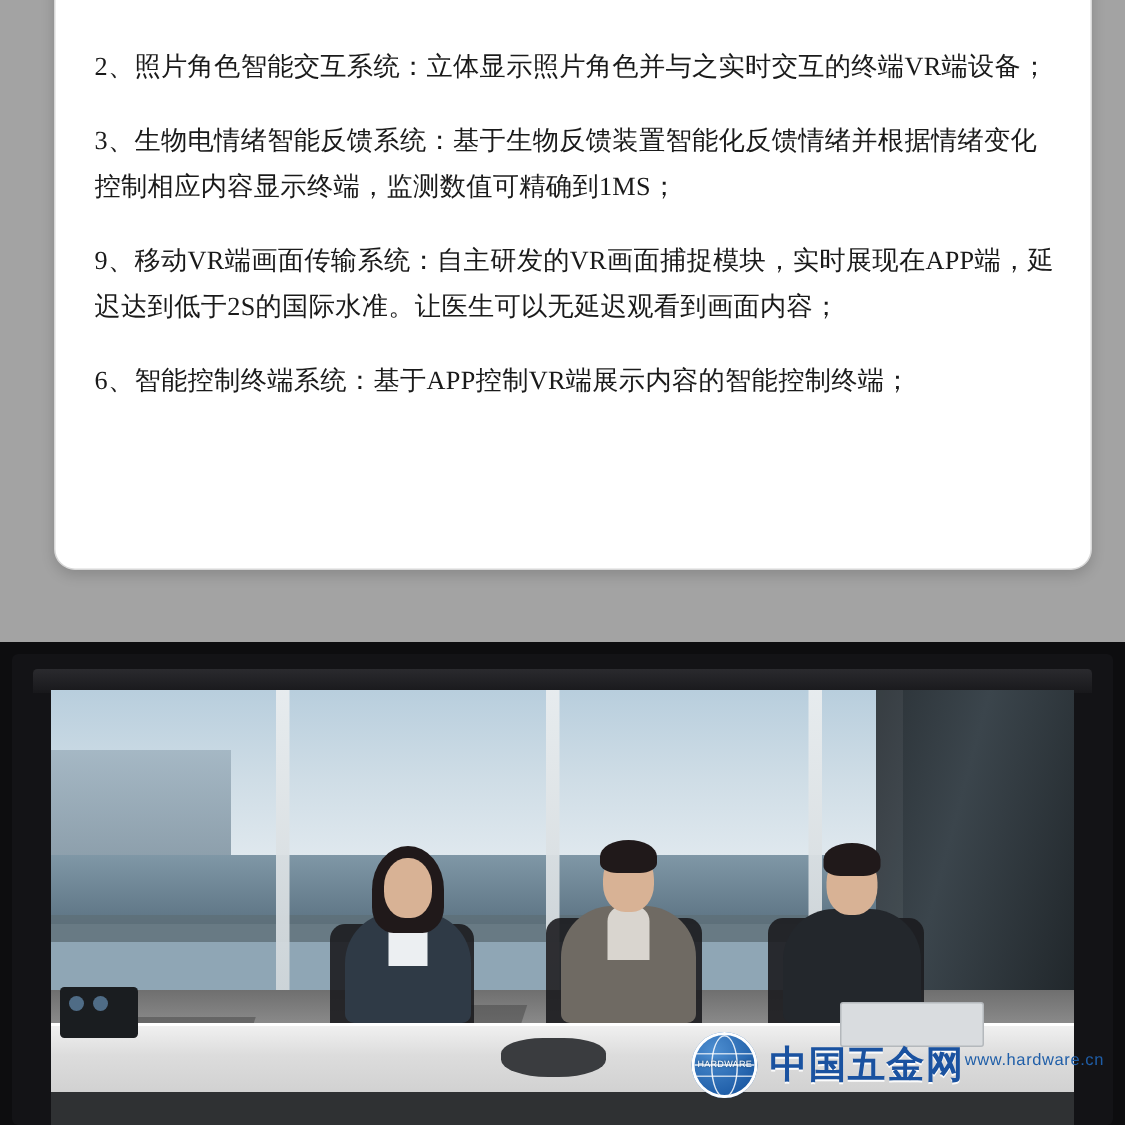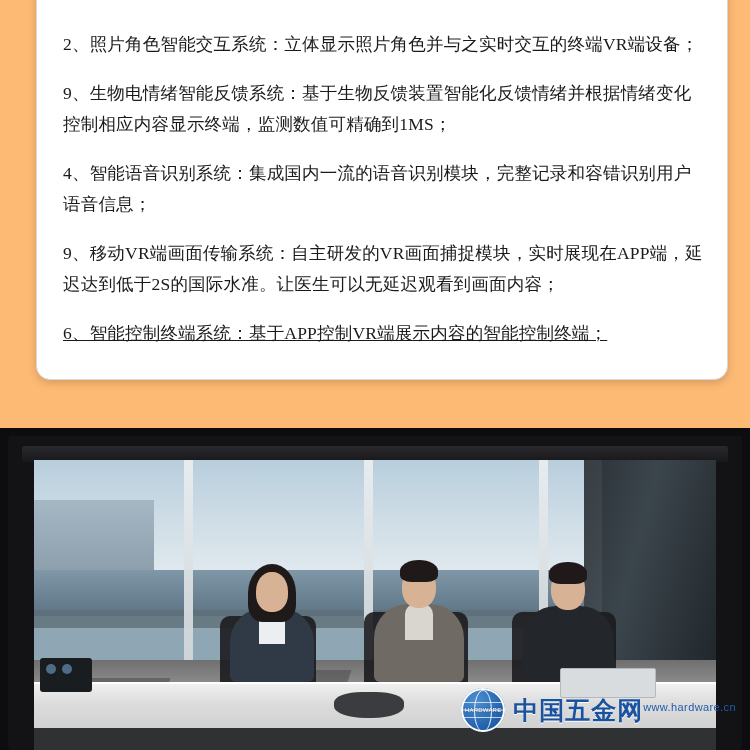--- a/index.html
+++ b/index.html
@@ -6,21 +6,21 @@
   html, body {
     margin: 0; padding: 0;
     width: 750px; height: 750px;
     background: #ffffff;
     font-family: "Liberation Sans", sans-serif;
   }
   #page {
     position: relative;
     width: 750px; height: 750px;
     overflow: hidden;
-    background: #fdba74;
+    background: #a3a3a3;
   }
 
   
   .feature-card {
     position: absolute;
     left: 36px;
     top: -40px;
     width: 692px;
     height: 420px;
     background: #ffffff;
@@ -35,21 +35,21 @@
   .feature-item {
     font-size: 17.5px;
     line-height: 31px;
     color: #1a1a1a;
     margin-bottom: 18px;
     letter-spacing: 0.2px;
     white-space: pre-wrap;
     word-break: break-all;
     font-family: "Liberation Serif", "DejaVu Serif", serif;
   }
-  .feature-item:last-child { margin-bottom: 0; text-decoration: underline; }
+  .feature-item:last-child { margin-bottom: 0; }
 
   
   .photo-panel {
     position: absolute;
     left: 0;
     top: 428px;
     width: 750px;
     height: 322px;
     background: #0d0d0f;
     overflow: hidden;
@@ -248,22 +248,21 @@
   }
 </style>
 </head>
 <body>
 
 <div id="page">
 
   <div class="feature-card">
     <div class="feature-list">
       <p class="feature-item">2、照片角色智能交互系统：立体显示照片角色并与之实时交互的终端VR端设备；</p>
-      <p class="feature-item">9、生物电情绪智能反馈系统：基于生物反馈装置智能化反馈情绪并根据情绪变化控制相应内容显示终端，监测数值可精确到1MS；</p>
-      <p class="feature-item">4、智能语音识别系统：集成国内一流的语音识别模块，完整记录和容错识别用户语音信息；</p>
+      <p class="feature-item">3、生物电情绪智能反馈系统：基于生物反馈装置智能化反馈情绪并根据情绪变化控制相应内容显示终端，监测数值可精确到1MS；</p>
       <p class="feature-item">9、移动VR端画面传输系统：自主研发的VR画面捕捉模块，实时展现在APP端，延迟达到低于2S的国际水准。让医生可以无延迟观看到画面内容；</p>
       <p class="feature-item">6、智能控制终端系统：基于APP控制VR端展示内容的智能控制终端；</p>
     </div>
   </div>
 
   <div class="photo-panel">
     <div class="tv-frame">
       <div class="tv-bezel-top"></div>
 
       <div class="screen">

